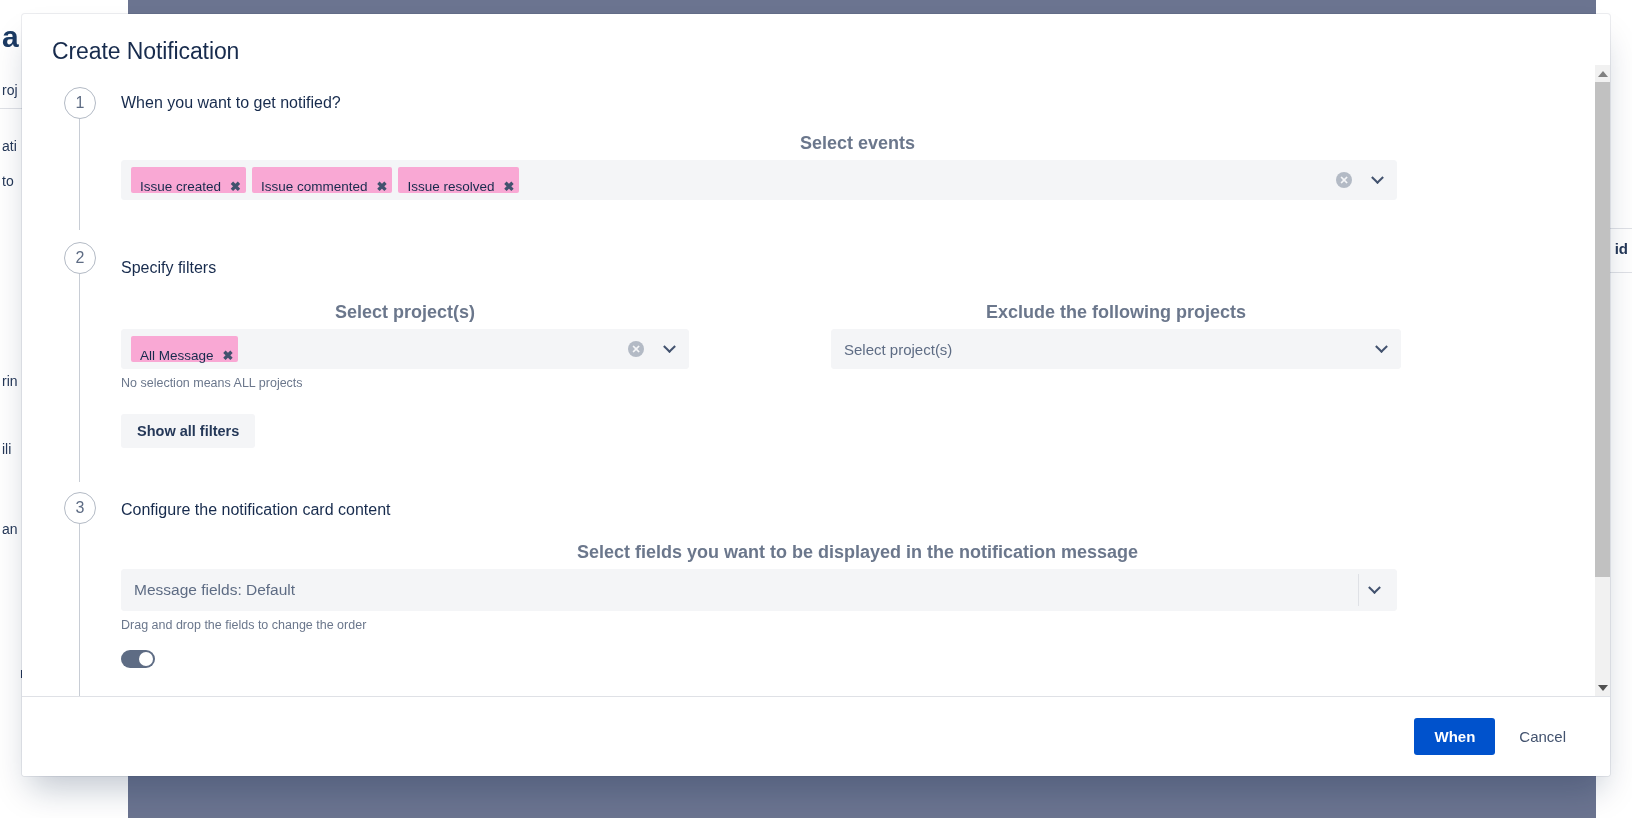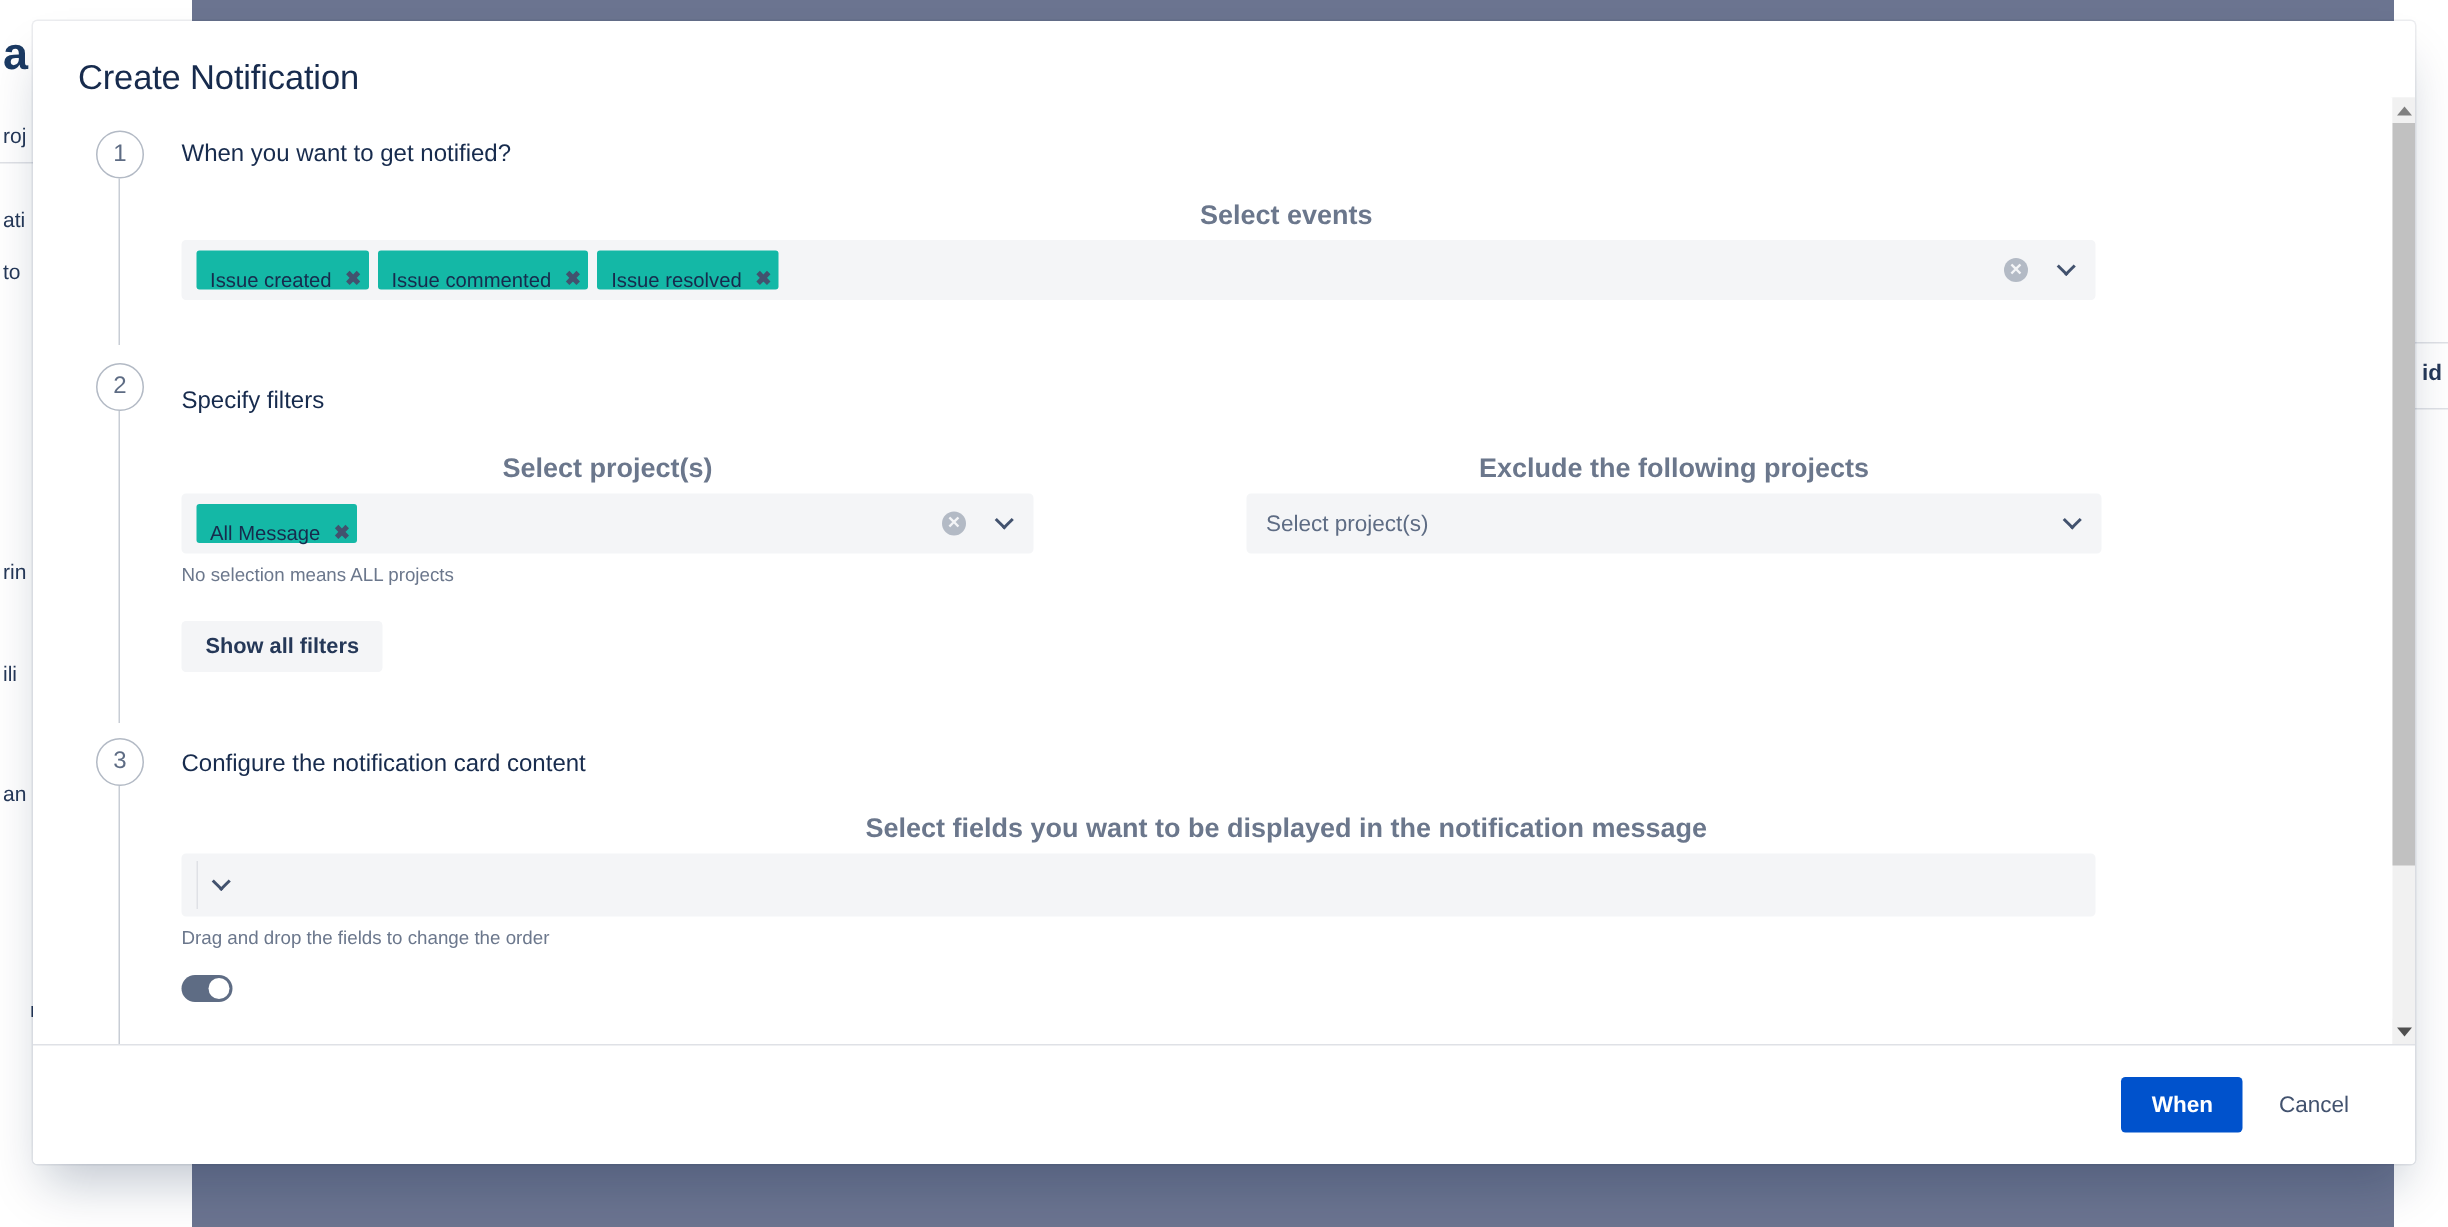--- a/index.html
+++ b/index.html
@@ -212,25 +212,25 @@
     min-height: 40px;
     display: flex;
     align-items: center;
     padding: 4px 6px 4px 9px;
     position: relative;
   }
   .select-box.with-divider .chev-wrap { border-left: 1px solid #dfe1e6; }
 
   .tags { display: flex; align-items: center; gap: 6px; flex: 1 1 auto; flex-wrap: wrap; }
   .tag {
-    background: #14b8a6;
+    background: #f9a8d4;
     border-radius: 2px;
     height: 26px;
     display: inline-flex;
-    align-items: flex-start;
+    align-items: center;
     padding: 12px 5px 0 9px;
     font-size: 13.5px;
     color: #172b4d;
     white-space: nowrap;
   }
   .tag-remove {
     margin-left: 9px;
     font-size: 13px;
     color: #42526e;
     line-height: 1;
@@ -465,20 +465,21 @@
         </div>
 
         <div class="step" style="margin-top:48px;">
           <div class="step-marker" style="top:-2px;">3</div>
           <div class="step-line" style="top:30px; bottom:-60px;"></div>
           <div class="step-heading" style="margin-top:-2px; margin-bottom:16px;">Configure the notification card content</div>
 
           <div class="field-label">Select fields you want to be displayed in the notification message</div>
 
           <div class="select-box with-divider" style="width:1276px; height:42px;">
+            <span class="placeholder" style="font-size:15.5px;">Message fields: Default</span>
             <div class="ctrl-right">
               <span class="chev-wrap" style="width:32px;">
                   <i class="chev"></i>
                 </span>
             </div>
           </div>
 
           <div class="field-hint">Drag and drop the fields to change the order</div>
 
           <div class="toggle-peek">

